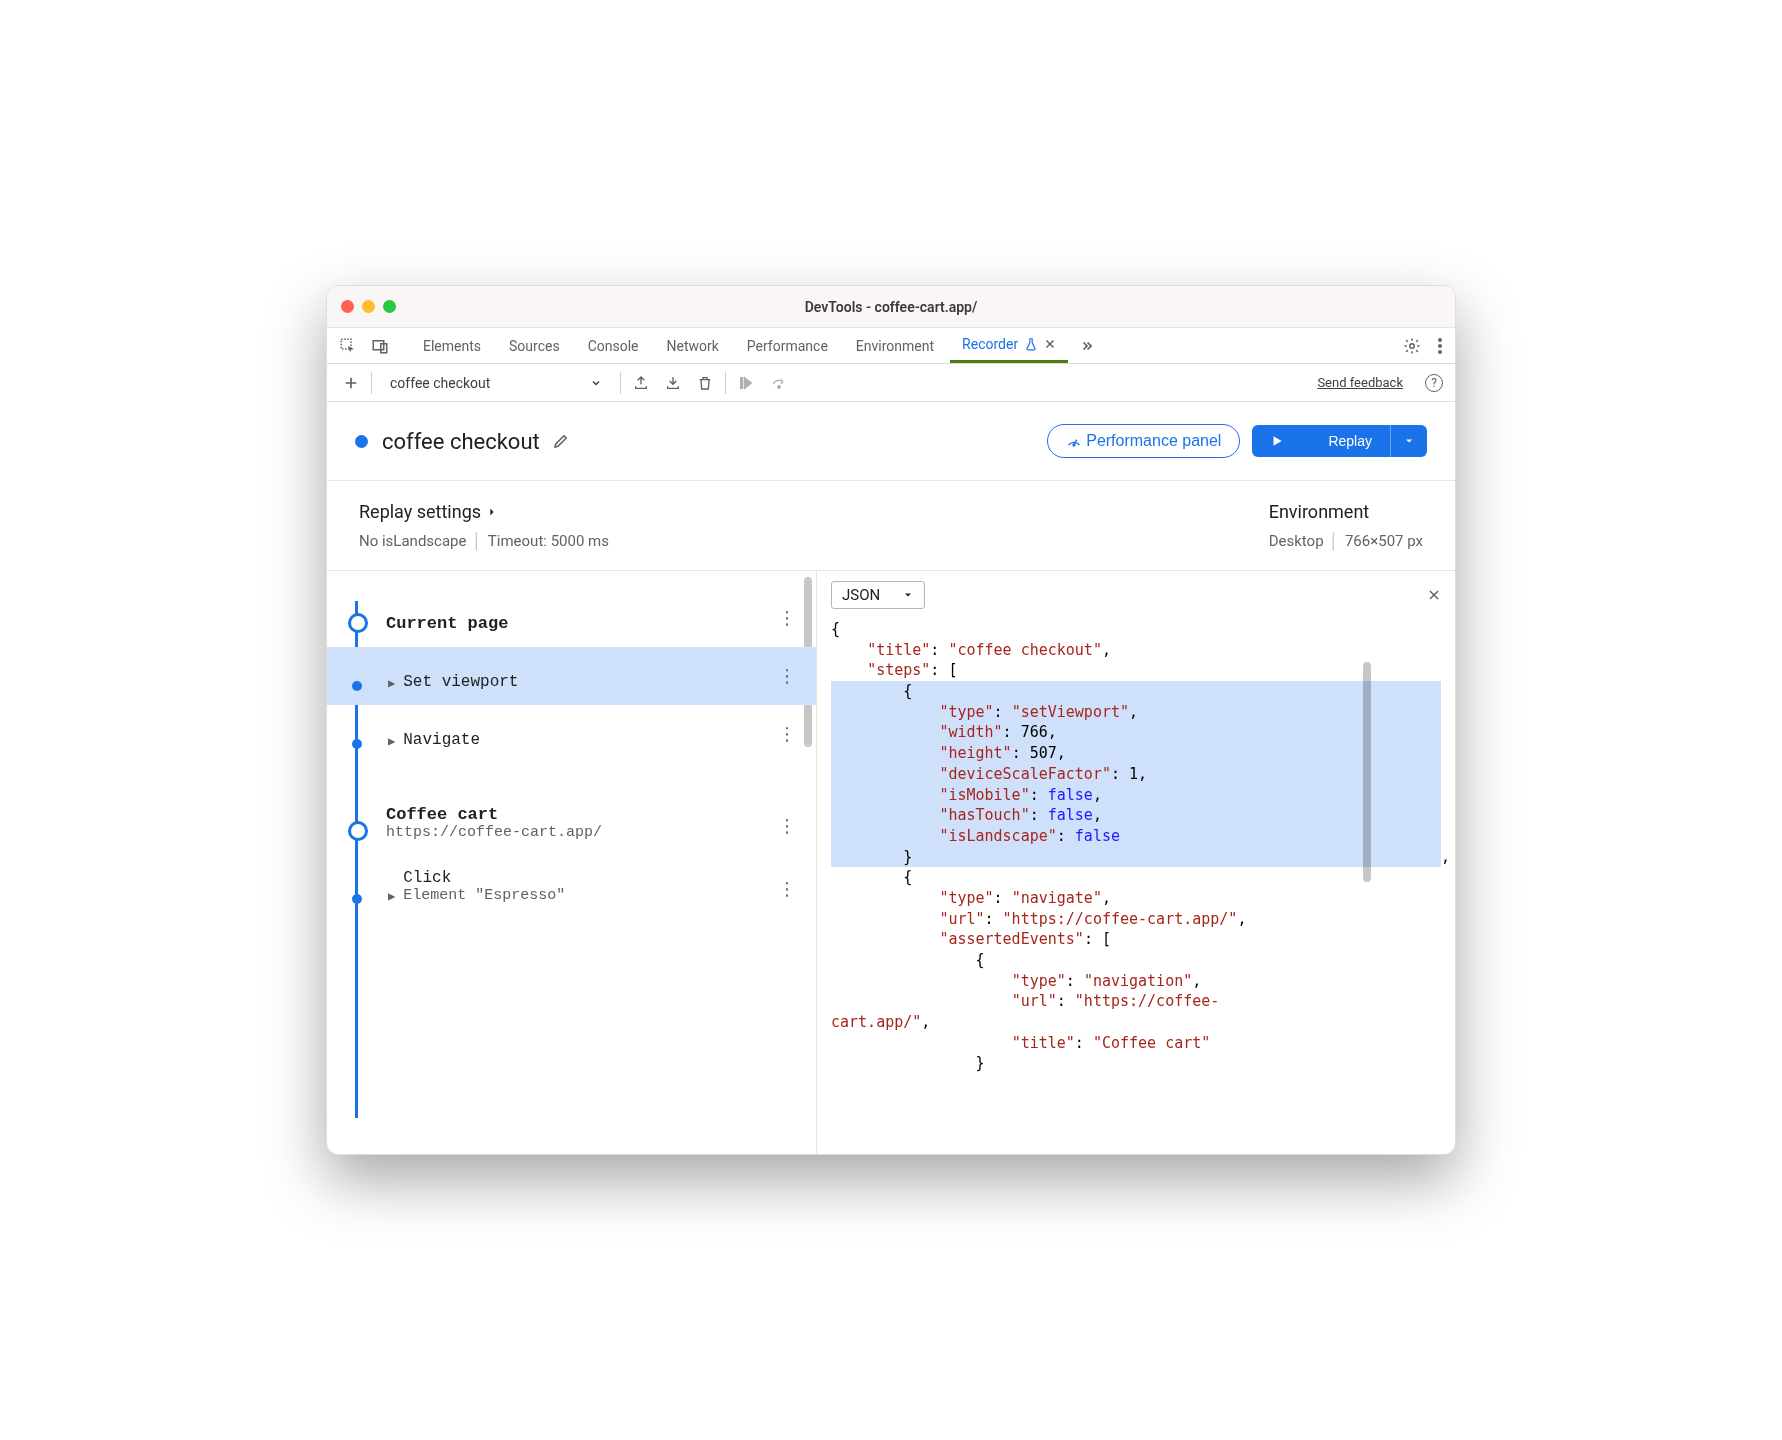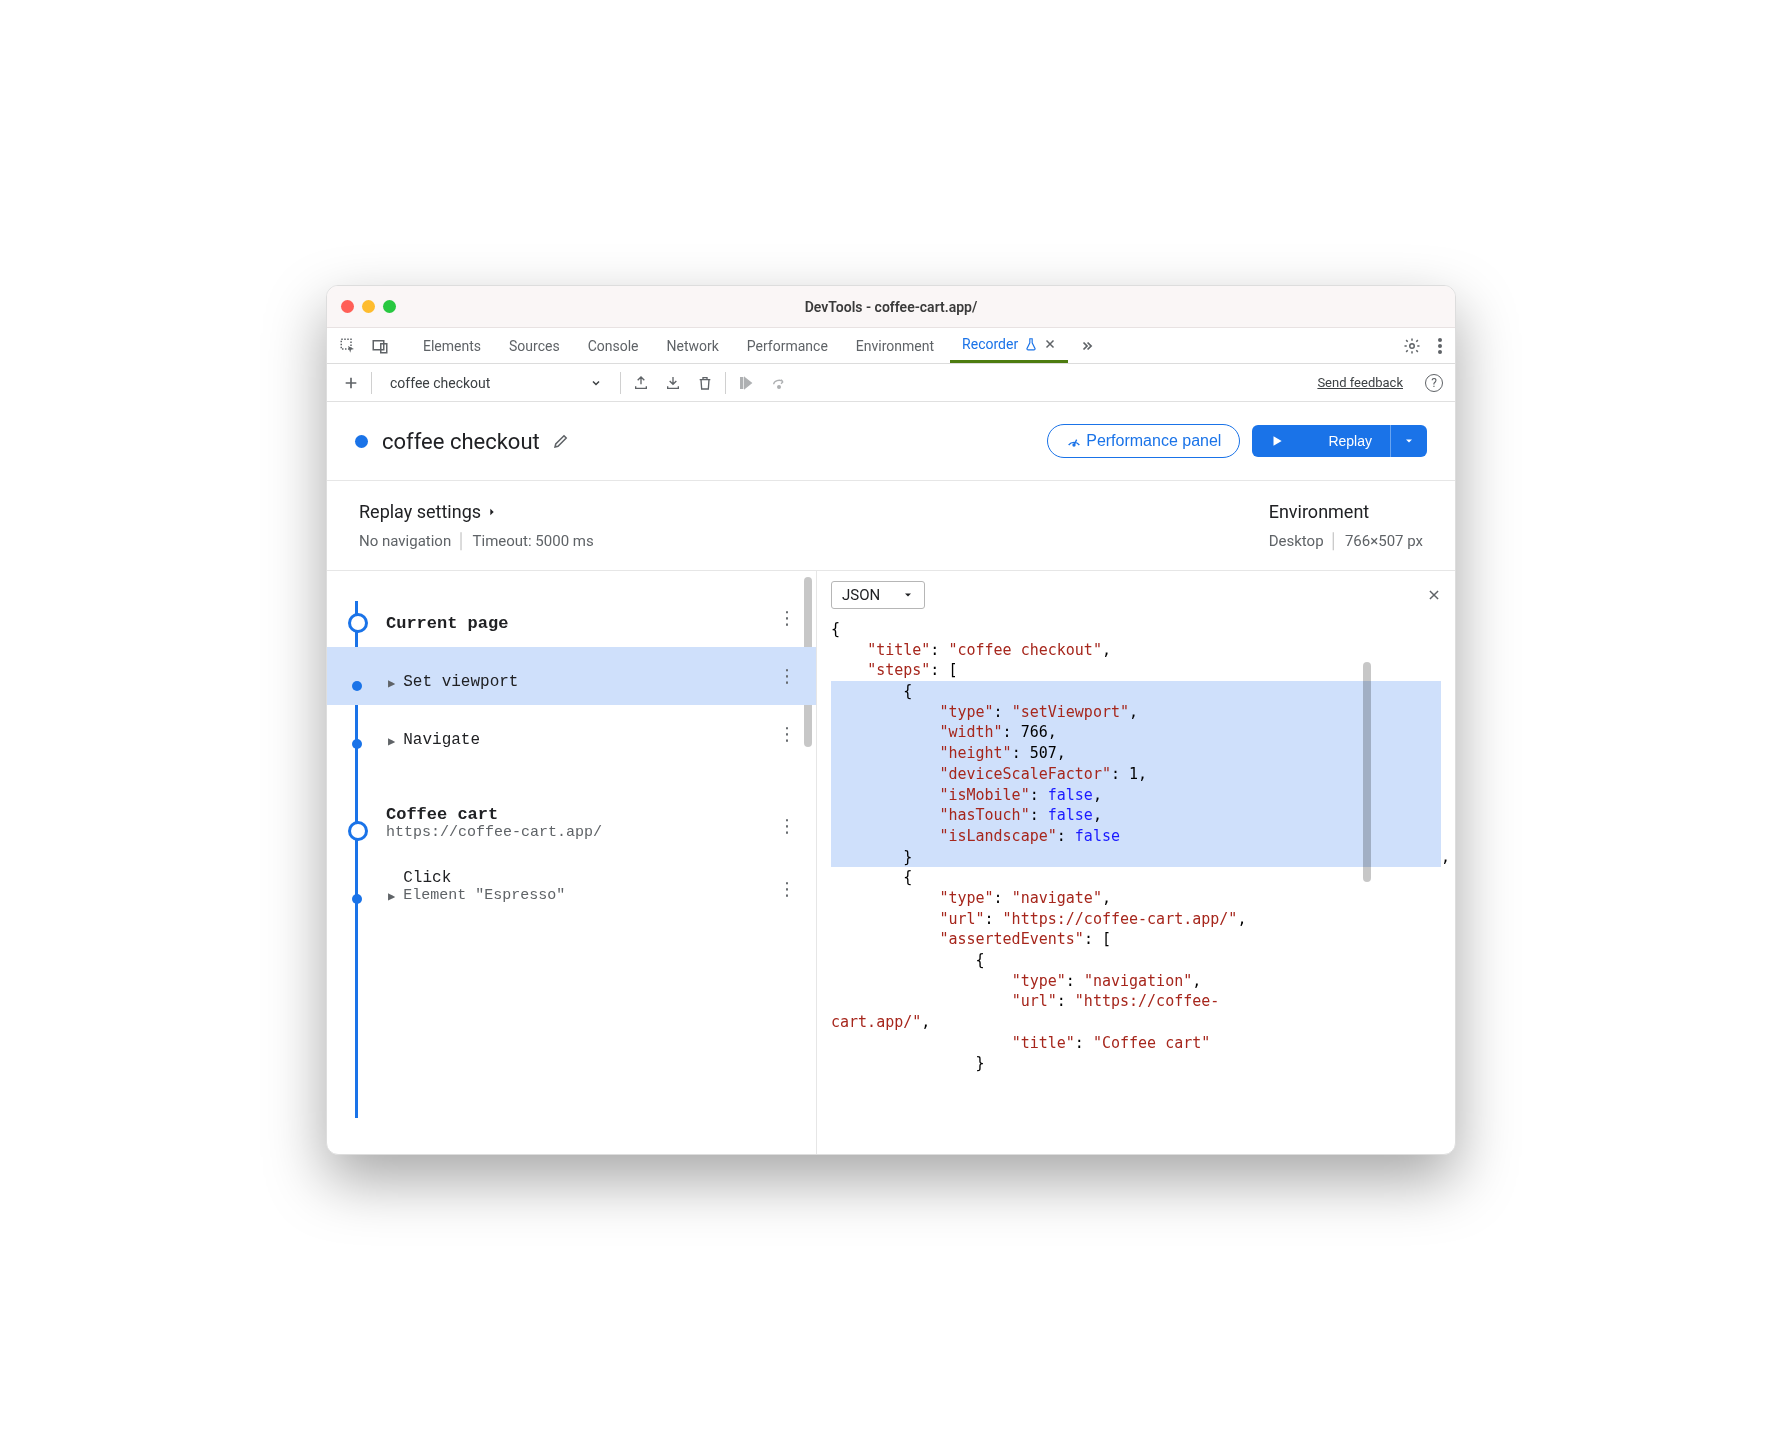--- a/index.html
+++ b/index.html
@@ -324,21 +324,21 @@
     <div class="settings-left">
       <div class="settings-heading">
         <span>Replay settings</span>
         <span>
           <svg width="10" height="14" viewBox="0 0 24 24">
               <path d="M8 4 L16 12 L8 20 Z" fill="#202124"></path>
             </svg>
         </span>
       </div>
       <div class="settings-sub">
-        <span>No navigation</span>
+        <span>No isLandscape</span>
         <span style="color:#c0c0c0">│</span>
         <span>Timeout: 5000 ms</span>
       </div>
     </div>
     <div class="settings-right">
       <div class="heading">Environment</div>
       <div class="settings-sub">
         <span>Desktop</span>
         <span style="color:#c0c0c0">│</span>
         <span>766×507 px</span>

